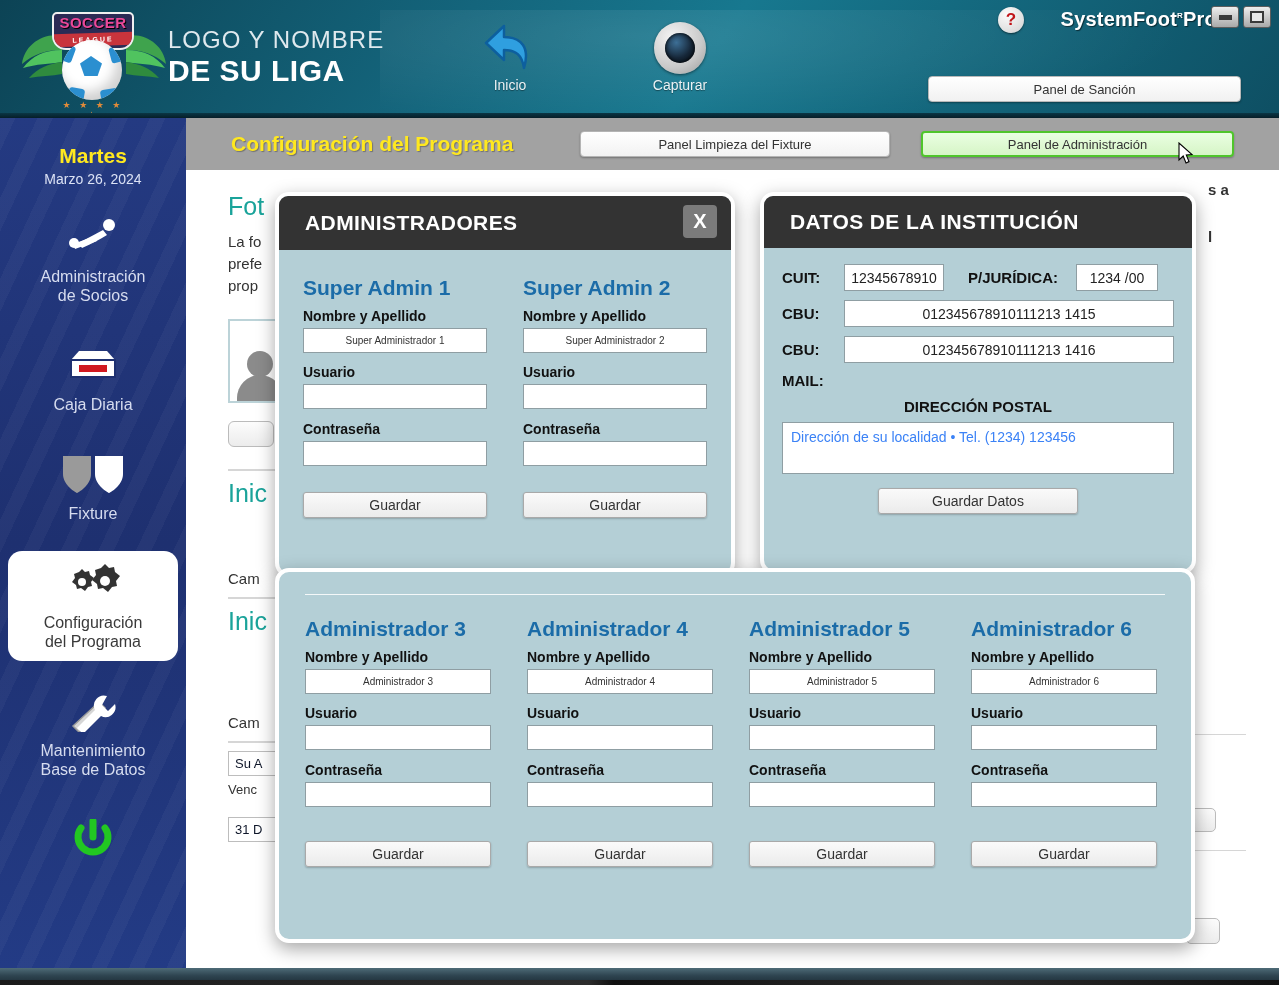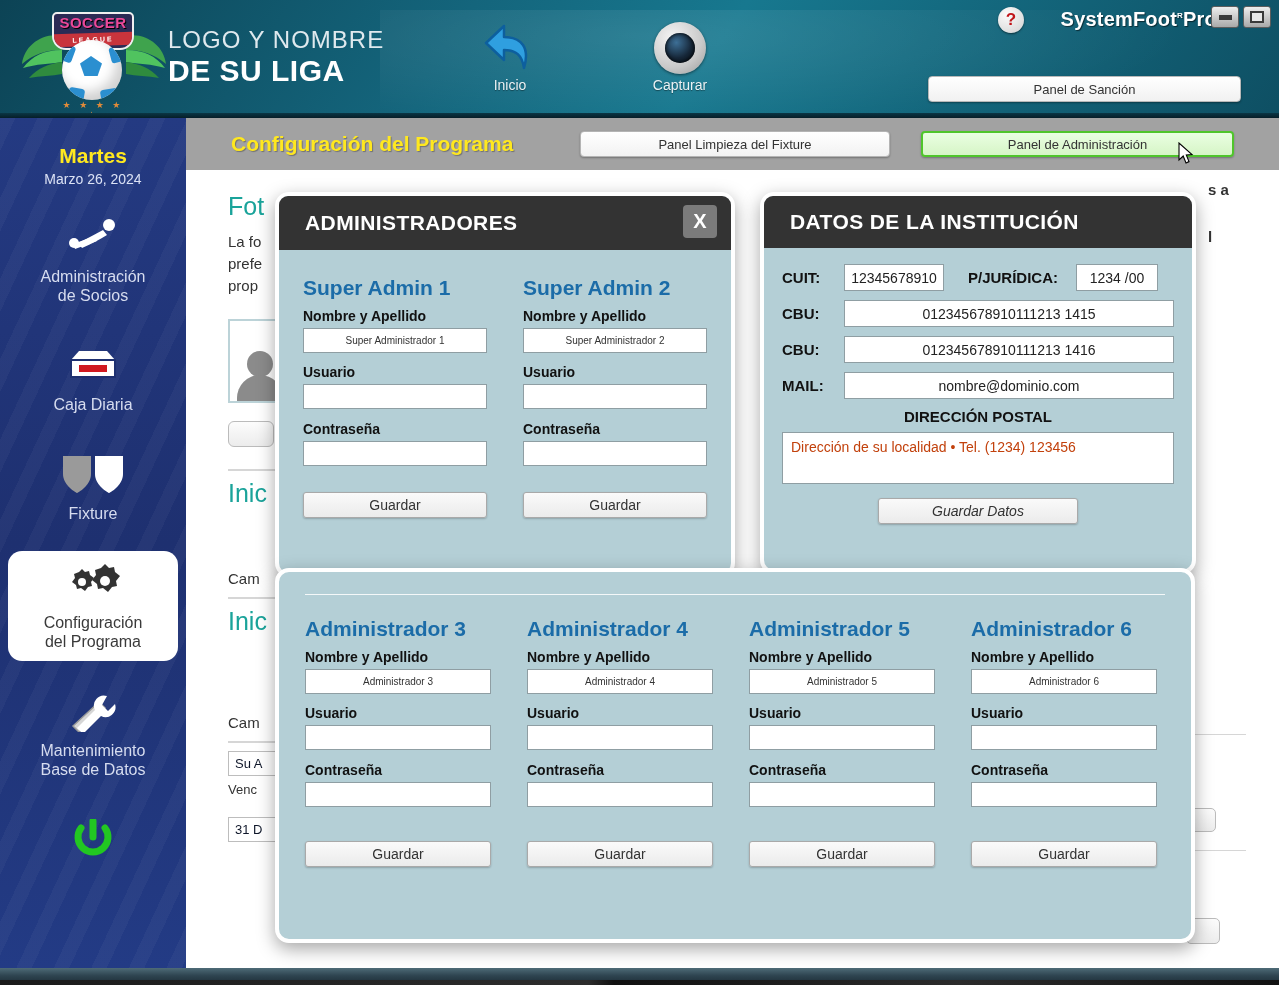--- a/index.html
+++ b/index.html
@@ -220,28 +220,27 @@
   
   .inst-row { display: flex; align-items: center; margin-bottom: 9px; }
   .inst-lbl { font-size: 15px; font-weight: bold; color: #111; }
   .inst-in {
     background: #fff; border: 1px solid #8f9ea3; height: 27px; font-size: 14px;
     color: #222; display: flex; align-items: center; justify-content: center;
   }
   .inst-heading { text-align: center; font-size: 15px; font-weight: bold; color: #111; margin: 4px 0 7px; }
   .inst-area {
     background: #fff; border: 1px solid #8f9ea3; height: 52px; font-size: 14px;
-    color: #c2410c; padding: 6px 8px;
+    color: #3b82f6; padding: 6px 8px;
   }
   .inst-save {
     width: 200px; height: 26px; margin: 14px auto 10px; border: 1px solid #a9a9a9; border-radius: 3px;
     background: linear-gradient(180deg,#fafafa,#ebebeb); font-size: 14px; color: #333;
     display: flex; align-items: center; justify-content: center; cursor: pointer;
     box-shadow: 0 1px 2px rgba(0,0,0,.22);
-    font-style: italic;
   }
 
   .divline { height: 1px; background: #ffffff; opacity: .85; }
 
   
   .taskbar {
     position: absolute; left: 0; bottom: 0; width: 1279px; height: 17px;
     background: linear-gradient(180deg, #4e6b77 0%, #2e4450 45%, #1b2a33 100%);
   }
   .taskbar:after{
@@ -500,21 +499,20 @@
         <div class="inst-in" style="width:330px">012345678910111213 1415</div>
       </div>
 
       <div class="inst-row">
         <div class="inst-lbl" style="width:62px">CBU:</div>
         <div class="inst-in" style="width:330px">012345678910111213 1416</div>
       </div>
 
       <div class="inst-row">
         <div class="inst-lbl" style="width:62px">MAIL:</div>
-        <div class="inst-in" style="width:330px">nombre@dominio.com</div>
       </div>
 
       <div class="inst-heading">DIRECCIÓN POSTAL</div>
       <div class="inst-area">Dirección de su localidad • Tel. (1234)  123456</div>
       <div class="inst-save">Guardar Datos</div>
     </div>
   </div>
 
   <div class="dlg" id="dlg-admins-lower" style="left:275px;top:568px;width:920px;height:375px;border-radius:14px;">
     <div class="divline" style="margin:22px 26px 0 26px"></div>

